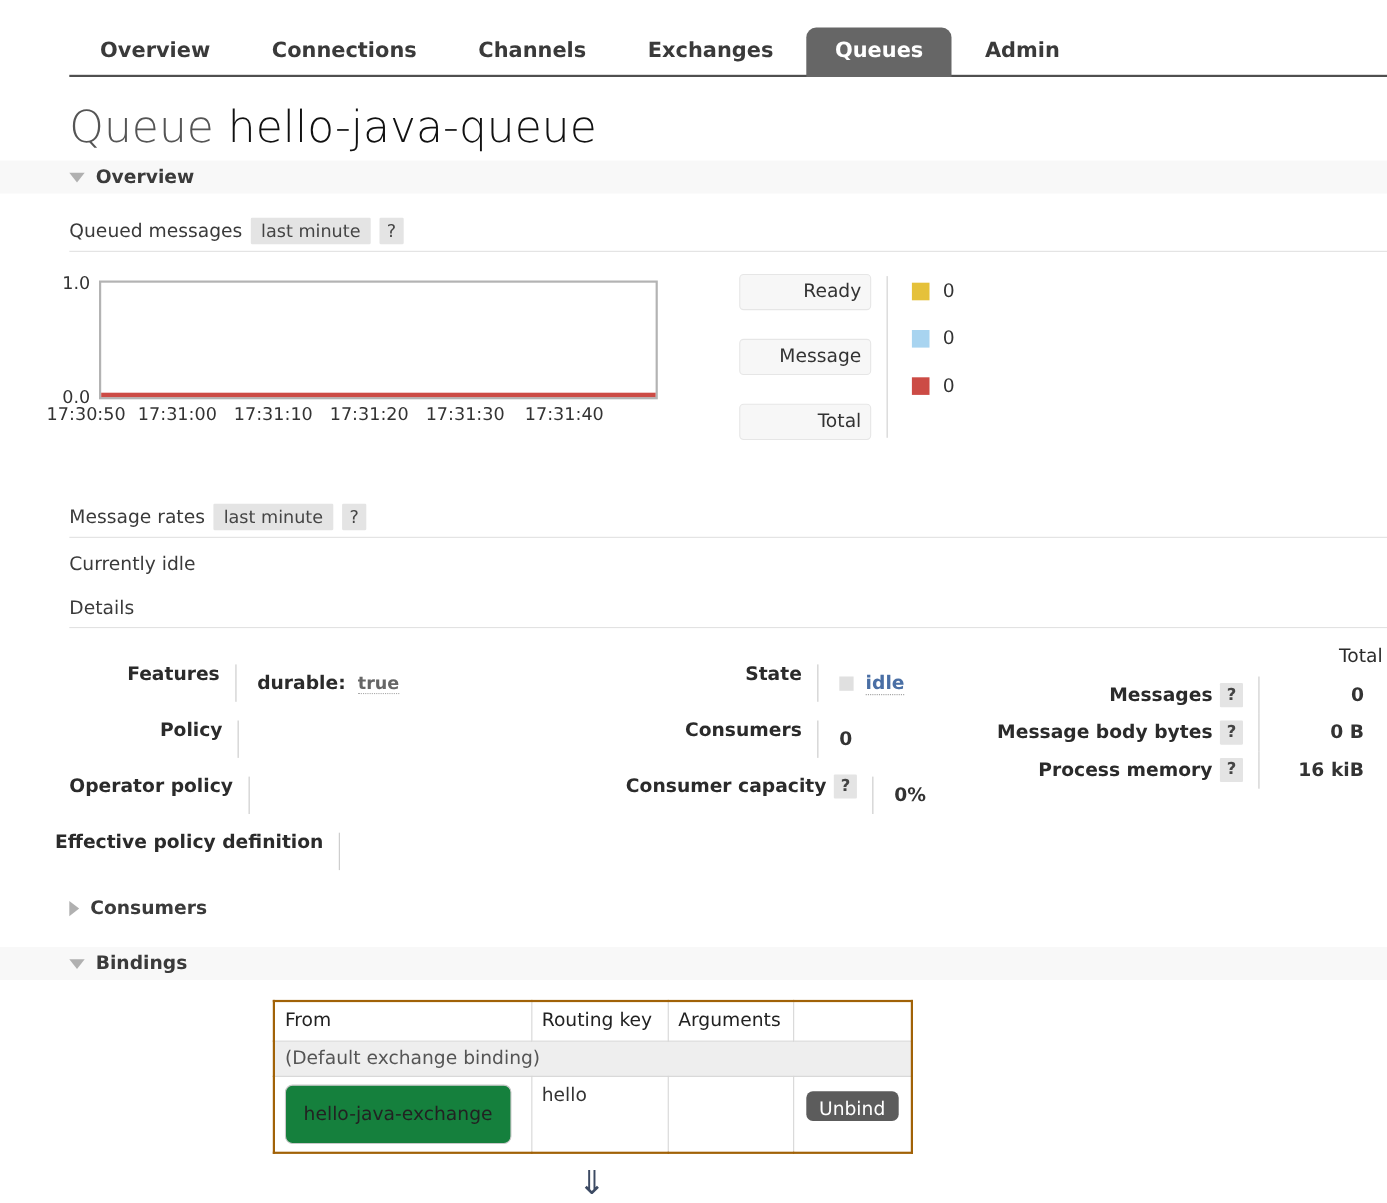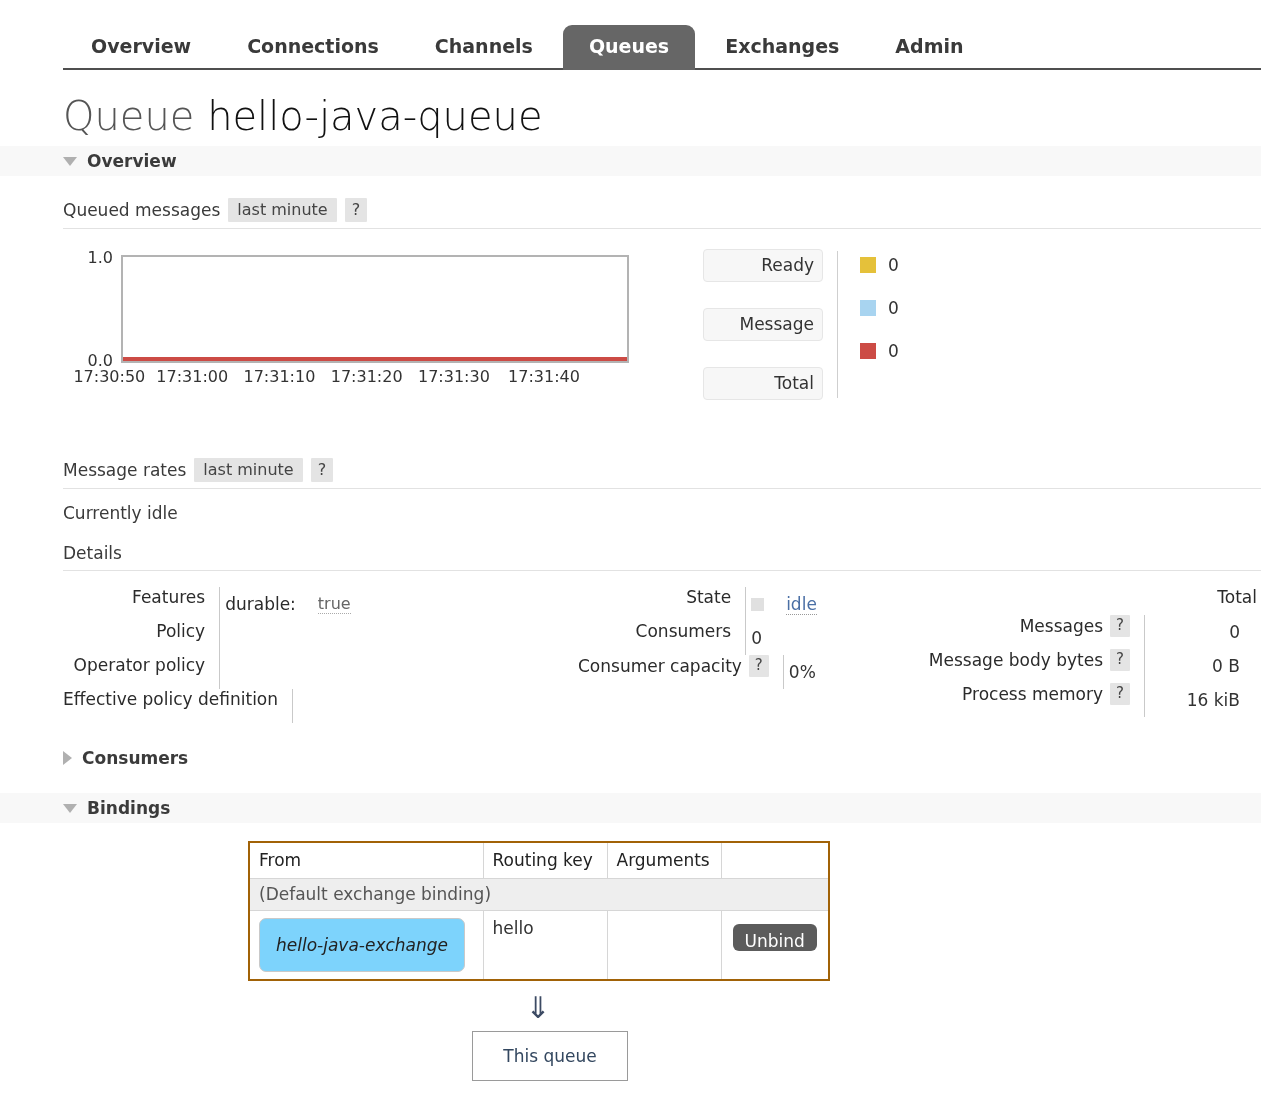--- a/index.html
+++ b/index.html
@@ -118,21 +118,21 @@
     font-size: 17px;
     color: #3a3a3a;
     border-bottom: 0;
   }
   .plain-line.ruled { border-bottom: 1px solid #e2e2e2; padding-bottom: 7px; }
 
   
   #chart-row {
     display: flex;
     align-items: flex-start;
-    padding-left: 71px;
+    padding-left: 40px;
     margin-top: 14px;
   }
   #chart-wrap { position: relative; width: 600px; height: 150px; }
   .y-lab {
     position: absolute;
     left: 0; width: 42px;
     text-align: right;
     font-size: 16px;
     color: #333;
     font-family: "DejaVu Sans", "Liberation Sans", sans-serif;
@@ -211,45 +211,47 @@
   
   #details {
     display: flex;
     padding-left: 63px;
     margin-top: 16px;
     width: 1261px;
   }
   .dcol { display: flex; flex-direction: column; }
   .drow {
     display: flex;
-    align-items: flex-start;
+    align-items: center;
     min-height: 34px;
+    font-weight: bold;
   }
   .dkey {
     text-align: right;
     font-size: 17px;
     color: #2b2b2b;
     padding-right: 14px;
     display: flex;
     align-items: center;
     justify-content: flex-end;
     gap: 7px;
     white-space: nowrap;
   }
   .dkey .chip { font-size: 15px; padding: 2px 6px 3px 6px; }
   .dval {
     font-size: 17px;
     color: #333;
-    padding-left: 5px;
+    padding-left: 19px;
     border-left: 1px solid #c9c9c9;
     display: flex;
     align-items: center;
-    gap: 22px;
+    gap: 11px;
     min-height: 34px;
     white-space: nowrap;
+    margin-top: 17px;
   }
   .dval.blank { border-left: 1px solid #c9c9c9; }
   .feat-key { color: #2b2b2b; }
   .feat-val { color: #666; font-size: 16px; border-bottom: 1px dotted #aaa; }
   .state-sw { width: 13px; height: 13px; background: #e0e0e0; display: inline-block; }
   .state-txt { color: #4a6fa5; border-bottom: 1px dotted #999; }
   .total-head {
     text-align: right;
     font-size: 17px;
     color: #2b2b2b;
@@ -313,27 +315,26 @@
     border-right: 1px solid #bdbdbd;
   }
   .th-from { width: 234px; }
   .th-rk   { width: 124px; }
   .th-args { width: 114px; }
   .th-act  { width: 108px; }
   .exch-btn {
     display: inline-block;
     border: 1px solid #c9c9c9;
     border-radius: 7px;
-    background: #7dd3fc;
+    background: #15803d;
     padding: 17px 16px;
     font-size: 17px;
     color: #222;
     line-height: 18px;
     cursor: pointer;
-    font-style: italic;
   }
   .cell-rk { padding-top: 12px; }
   .unbind-btn {
     display: inline-block;
     background: #5c5c5c;
     color: #fff;
     border: 0;
     border-radius: 6px;
     font-size: 17px;
     font-family: inherit;
@@ -363,22 +364,22 @@
     background: #fff;
   }
 </style>
 </head>
 <body>
 
 <div id="nav">
   <div class="tab">Overview</div>
   <div class="tab">Connections</div>
   <div class="tab">Channels</div>
+  <div class="tab">Exchanges</div>
   <div class="tab active">Queues</div>
-  <div class="tab">Exchanges</div>
   <div class="tab">Admin</div>
 </div>
 
 <div id="page-title">
   <span class="lead">Queue</span>
   <span class="qname">hello-java-queue</span>
 </div>
 
 <div class="sect-head">
   <span class="caret down"></span>

